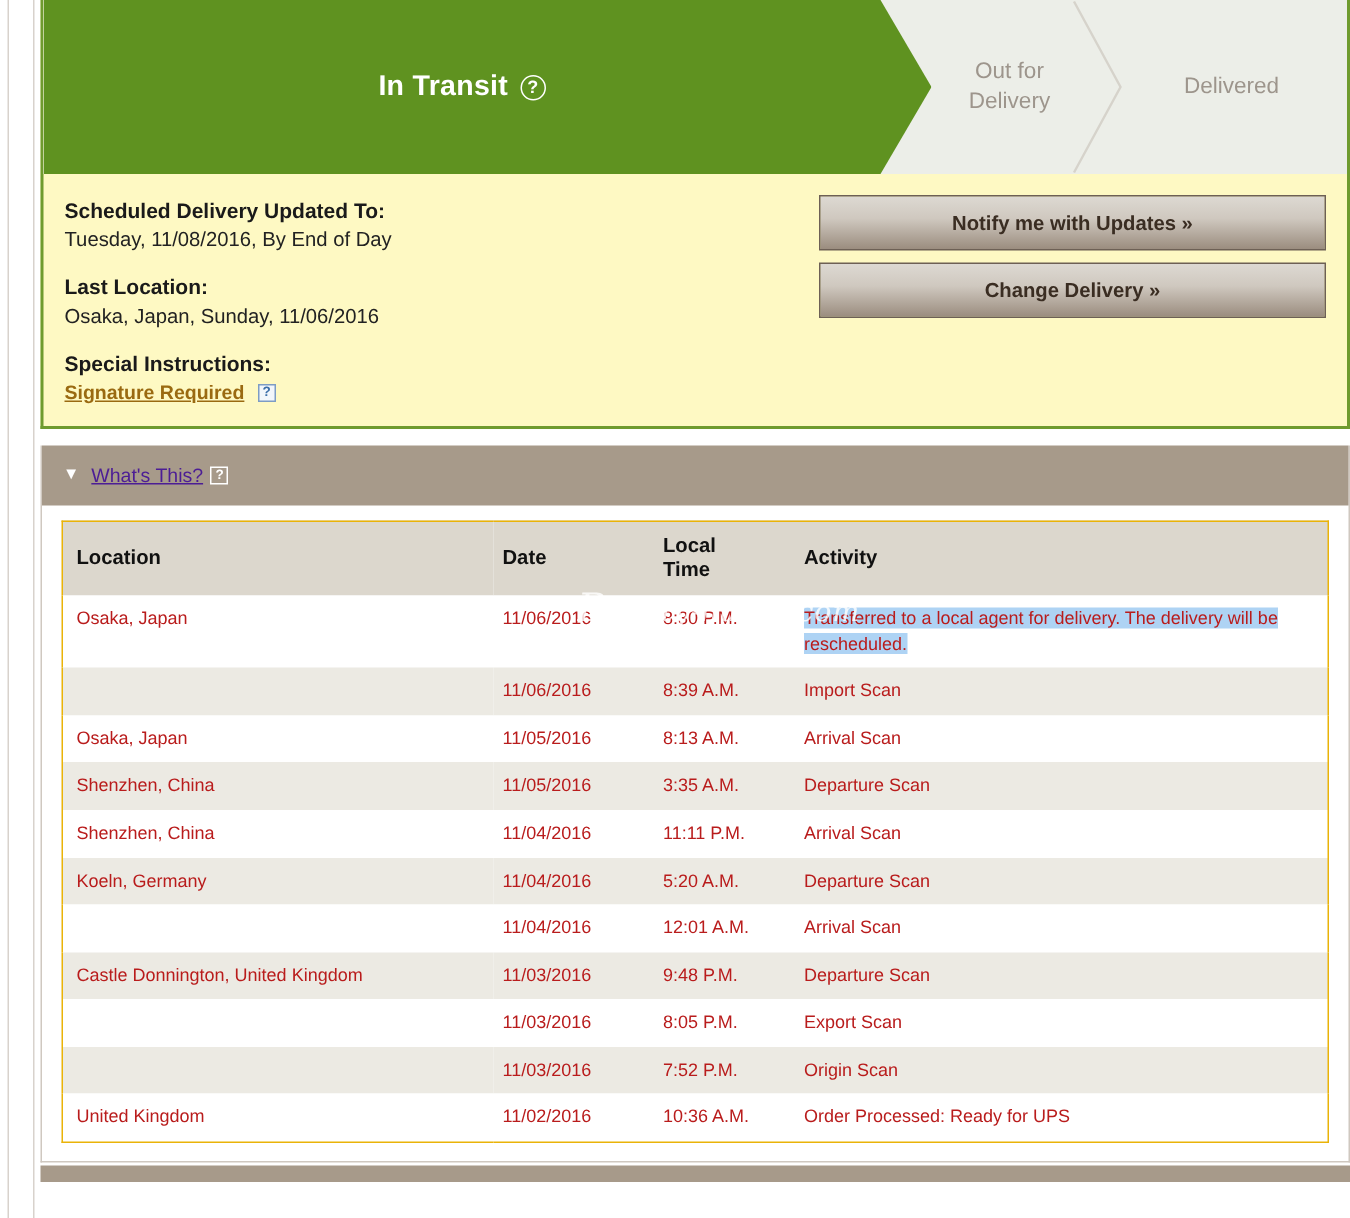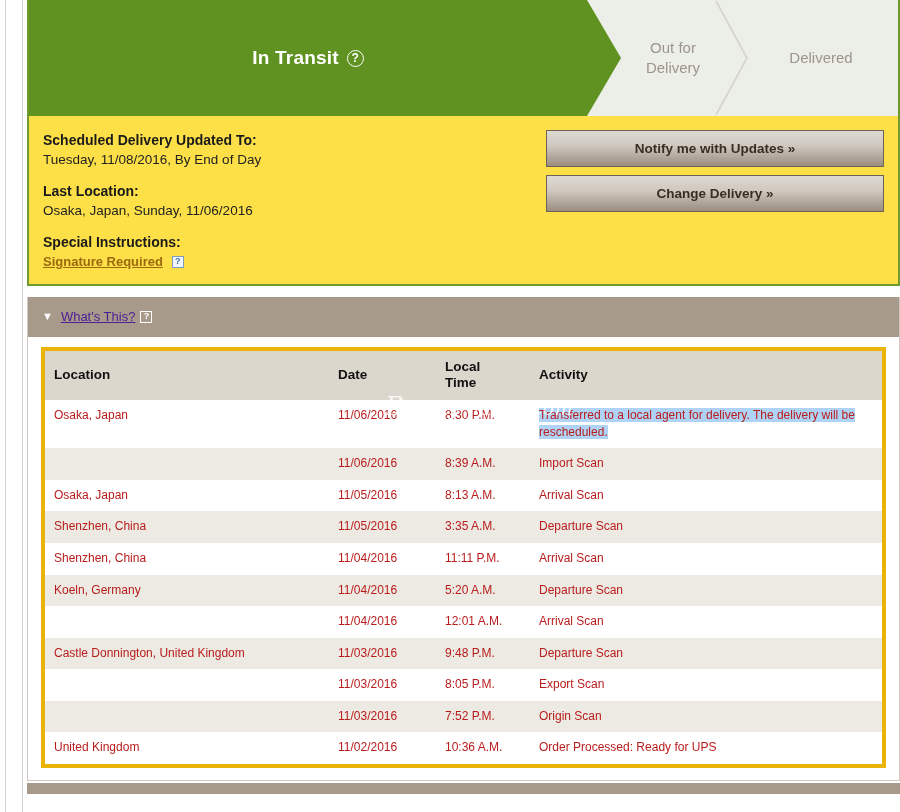--- a/index.html
+++ b/index.html
@@ -33,21 +33,21 @@
     position: absolute;
     left: 27px;
     top: 0;
     width: 873px;
   }
 
   
   .status-panel {
     border: 2px solid #6f9b2e;
     border-top: none;
-    background: #fde047;
+    background: #fef9c3;
     box-sizing: border-box;
   }
 
   .progress-bar {
     position: relative;
     height: 116px;
     background: #eceee8;
     overflow: hidden;
   }
   .seg-green {
@@ -216,21 +216,21 @@
     color: #ffffff;
   }
 
   .table-wrap {
     padding: 10px 13px 12px 13px;
     box-sizing: border-box;
   }
   table.progress {
     width: 100%;
     border-collapse: collapse;
-    border: 4px solid #eab308;
+    border: 1px solid #eab308;
     background: #ffffff;
     table-layout: fixed;
   }
   table.progress th {
     background: #dcd7cd;
     text-align: left;
     font-size: 13.5px;
     font-weight: bold;
     color: #111111;
     padding: 8px 6px 9px 6px;

